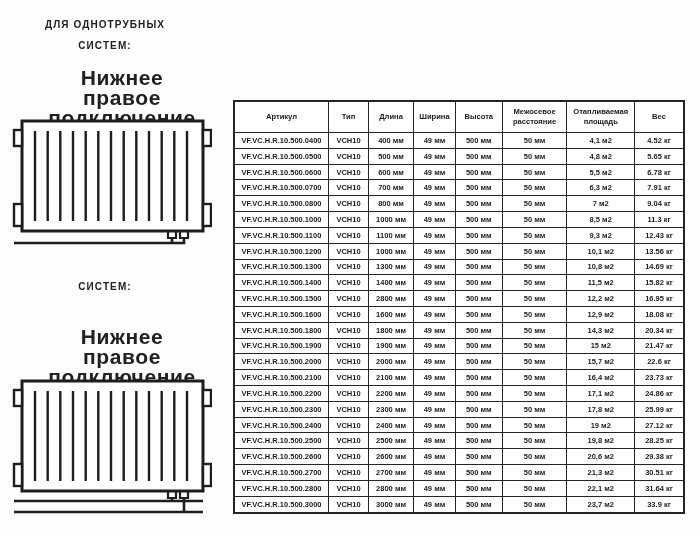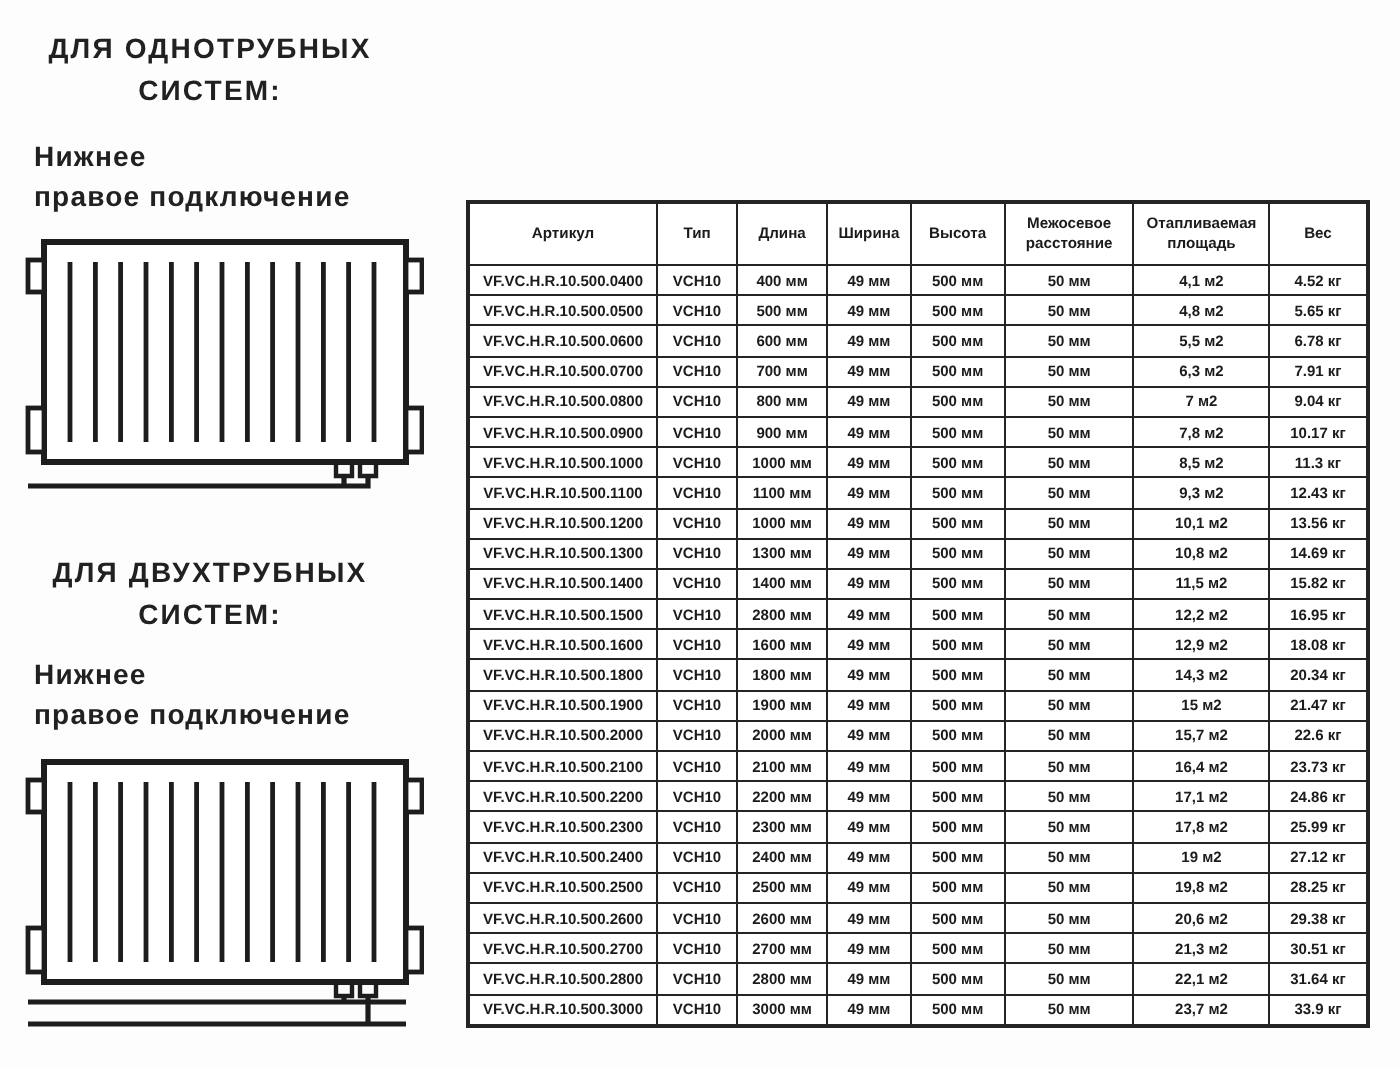--- a/index.html
+++ b/index.html
@@ -6,26 +6,26 @@
   body{
     width:700px;height:535px;position:relative;overflow:hidden;
     background:#fdfdfd;color:#1c1c1c;
     font-family:"Liberation Sans","DejaVu Sans",sans-serif;
     -webkit-font-smoothing:antialiased;
   }
   .abs{position:absolute;}
   
   .sec-title{
     left:4px;width:202px;text-align:center;
-    font-weight:800;font-size:14px;line-height:21px;letter-spacing:1.1px;
+    font-weight:800;font-size:10px;line-height:21px;letter-spacing:1.1px;
     color:#212121;
   }
   .sec-sub{
-    left:17px;width:210px;text-align:left;
-    font-weight:800;font-size:14px;line-height:20px;letter-spacing:.6px;
+    left:17px;width:210px;text-align:center;
+    font-weight:800;font-size:21px;line-height:20px;letter-spacing:.6px;
     color:#212121;
   }
   
   .spec-table-wrap{left:233px;top:100px;width:452px;height:414px;}
   table.spec{
     width:452px;height:414px;table-layout:fixed;border-collapse:collapse;
     background:#fff;
   }
   table.spec th,table.spec td{
     border:1.6px solid #242424;
@@ -87,21 +87,20 @@
     </g>
 
     <g class="ln" stroke-width="2.6">
       <path d="M4,132 H174 V127"></path>
       <path d="M162,127 V132"></path>
     </g>
   </svg>
 </div>
 
 <div class="abs sec-title" style="top:276px;">
-  <div>ДЛЯ ДВУХТРУБНЫХ</div>
   <div>СИСТЕМ:</div>
 </div>
 
 <div class="abs sec-sub" style="top:327px;">
   <div>Нижнее</div>
   <div>правое подключение</div>
 </div>
 
 <div class="abs" style="left:10px;top:371px;">
   <svg width="202" height="152" viewBox="0 0 202 152">
@@ -210,30 +209,20 @@
           <td>VF.VC.H.R.10.500.0800</td>
           <td>VCH10</td>
           <td>800 мм</td>
           <td>49 мм</td>
           <td>500 мм</td>
           <td>50 мм</td>
           <td>7 м2</td>
           <td>9.04 кг</td>
         </tr>
         <tr>
-          <td>VF.VC.H.R.10.500.0900</td>
-          <td>VCH10</td>
-          <td>900 мм</td>
-          <td>49 мм</td>
-          <td>500 мм</td>
-          <td>50 мм</td>
-          <td>7,8 м2</td>
-          <td>10.17 кг</td>
-        </tr>
-        <tr>
           <td>VF.VC.H.R.10.500.1000</td>
           <td>VCH10</td>
           <td>1000 мм</td>
           <td>49 мм</td>
           <td>500 мм</td>
           <td>50 мм</td>
           <td>8,5 м2</td>
           <td>11.3 кг</td>
         </tr>
         <tr>

